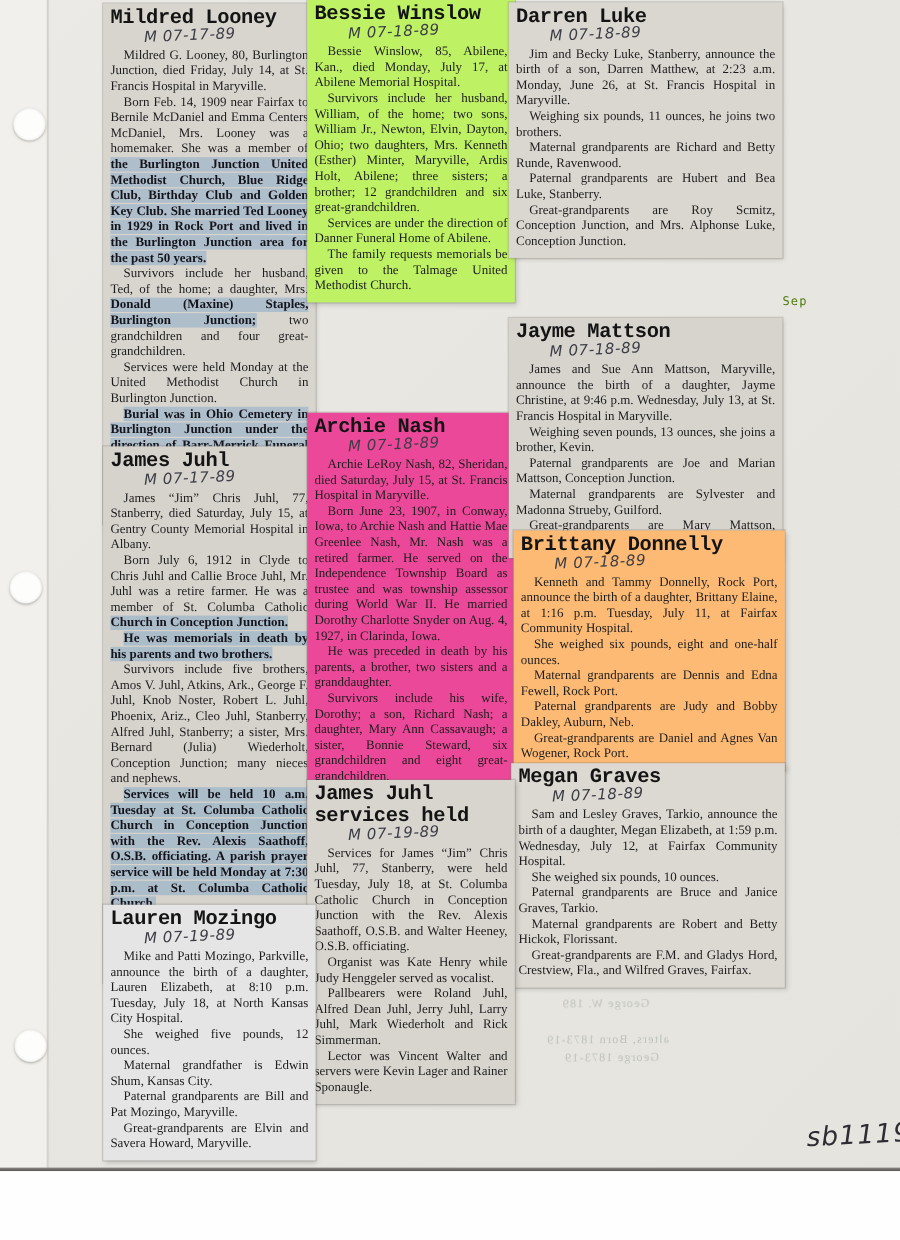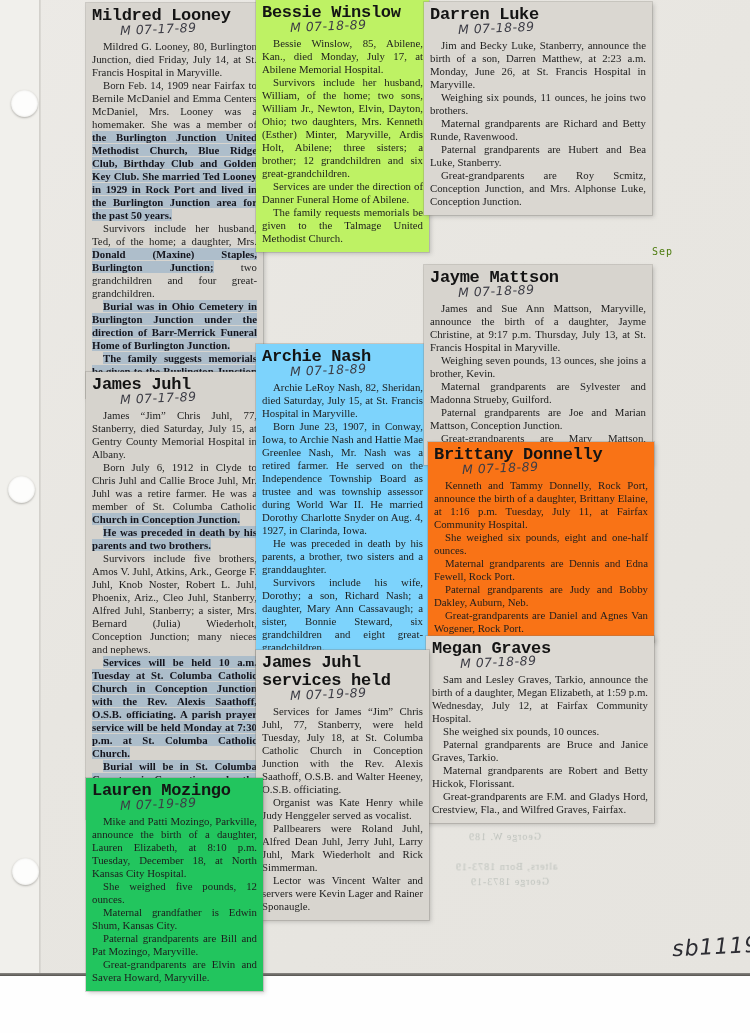--- a/index.html
+++ b/index.html
@@ -44,27 +44,27 @@
   .col-3{left:424px;width:228px;}
 
   .clipping{
     position:absolute;left:0;width:100%;box-sizing:border-box;
     background:#d8d5cf;
     padding:4px 6px 7px 6px;
     box-shadow:0 0 0 1px rgba(125,122,116,0.28), 1.5px 2px 4px rgba(95,92,88,0.28);
   }
   .clip-looney{top:3px;}
   .clip-juhl{top:372px;background:#d6d3cd;}
-  .clip-mozingo{top:778px;background:#22c55e;z-index:3;}
+  .clip-mozingo{top:754px;background:#e5e5e5;z-index:3;}
   .clip-winslow{top:0px;background:#bef264;}
-  .clip-nash{top:344px;background:#7dd3fc;}
+  .clip-nash{top:344px;background:#ec4899;}
   .clip-juhl_services{top:650px;background:#d8d5cf;z-index:2;}
   .clip-luke{top:2px;background:#dad7d1;}
   .clip-mattson{top:218px;background:#d7d4ce;margin-top:47px;}
-  .clip-donnelly{top:442px;background:#f97316;margin-left:4px;width:calc(100% - 2px);}
+  .clip-donnelly{top:442px;background:#fdba74;margin-left:4px;width:calc(100% - 2px);}
   .clip-graves{top:636px;background:#dcd9d3;margin-left:2px;}
 
   h2.headline{
     margin:0;padding:0;
     font-family:Liberation Mono, monospace;font-weight:bold;
     font-size:17px;line-height:18px;letter-spacing:-0.3px;color:#141414;
   }
   .handwritten{
     font-family:"DejaVu Sans",sans-serif;font-style:italic;
     color:#3d3d46;
@@ -115,37 +115,38 @@
 <div class="hole hole-mid"></div>
 <div class="hole hole-bot"></div>
 
 <div class="col col-1">
     <article class="clipping clip-looney">
       <h2 class="headline">Mildred Looney</h2>
       <div class="handwritten date">M 07-17-89</div>
       <p class="body">Mildred G. Looney, 80, Burlington Junction, died Friday, July 14, at St. Francis Hospital in Maryville.</p>
       <p class="body"><span>Born Feb. 14, 1909 near Fairfax to Bernile McDaniel and Emma Centers McDaniel, Mrs. Looney was a homemaker. She was a member of </span><span class="hl">the Burlington Junction United Methodist Church, Blue Ridge Club, Birthday Club and Golden Key Club. She married Ted Looney in 1929 in Rock Port and lived in the Burlington Junction area for the past 50 years.</span></p>
       <p class="body"><span>Survivors include her husband, Ted, of the home; a daughter, Mrs. </span><span class="hl">Donald (Maxine) Staples, Burlington Junction;</span><span> two grandchildren and four great-grandchildren.</span></p>
+      <p class="body">Services were held Monday at the United Methodist Church in Burlington Junction.</p>
       <p class="body"><span class="hl">Burial was in Ohio Cemetery in Burlington Junction under the direction of Barr-Merrick Funeral Home of Burlington Junction.</span></p>
       <p class="body"><span class="hl">The family suggests memorials be given to the Burlington Junction United Methodist Church.</span></p>
     </article>
     <article class="clipping clip-juhl">
       <h2 class="headline">James Juhl</h2>
       <div class="handwritten date">M 07-17-89</div>
       <p class="body">James “Jim” Chris Juhl, 77, Stanberry, died Saturday, July 15, at Gentry County Memorial Hospital in Albany.</p>
       <p class="body"><span>Born July 6, 1912 in Clyde to Chris Juhl and Callie Broce Juhl, Mr. Juhl was a retire farmer. He was a member of St. Columba Catholic </span><span class="hl">Church in Conception Junction.</span></p>
-      <p class="body"><span class="hl">He was preceded in death by his parents and two brothers.</span></p>
+      <p class="body"><span class="hl">He was memorials in death by his parents and two brothers.</span></p>
       <p class="body">Survivors include five brothers, Amos V. Juhl, Atkins, Ark., George F. Juhl, Knob Noster, Robert L. Juhl, Phoenix, Ariz., Cleo Juhl, Stanberry, Alfred Juhl, Stanberry; a sister, Mrs. Bernard (Julia) Wiederholt, Conception Junction; many nieces and nephews.</p>
       <p class="body"><span class="hl">Services will be held 10 a.m. Tuesday at St. Columba Catholic Church in Conception Junction with the Rev. Alexis Saathoff, O.S.B. officiating. A parish prayer service will be held Monday at 7:30 p.m. at St. Columba Catholic Church.</span></p>
       <p class="body"><span class="hl">Burial will be in St. Columba Cemetery in Conception under the direction of Johnson Funeral Homes, Stanberry.</span></p>
     </article>
     <article class="clipping clip-mozingo">
       <h2 class="headline">Lauren Mozingo</h2>
       <div class="handwritten date">M 07-19-89</div>
-      <p class="body">Mike and Patti Mozingo, Parkville, announce the birth of a daughter, Lauren Elizabeth, at 8:10 p.m. Tuesday, December 18, at North Kansas City Hospital.</p>
+      <p class="body">Mike and Patti Mozingo, Parkville, announce the birth of a daughter, Lauren Elizabeth, at 8:10 p.m. Tuesday, July 18, at North Kansas City Hospital.</p>
       <p class="body">She weighed five pounds, 12 ounces.</p>
       <p class="body">Maternal grandfather is Edwin Shum, Kansas City.</p>
       <p class="body">Paternal grandparents are Bill and Pat Mozingo, Maryville.</p>
       <p class="body">Great-grandparents are Elvin and Savera Howard, Maryville.</p>
     </article>
   </div>
 <div class="col col-2">
     <article class="clipping clip-winslow">
       <h2 class="headline">Bessie Winslow</h2>
       <div class="handwritten date">M 07-18-89</div>
@@ -179,24 +180,24 @@
       <div class="handwritten date">M 07-18-89</div>
       <p class="body">Jim and Becky Luke, Stanberry, announce the birth of a son, Darren Matthew, at 2:23 a.m. Monday, June 26, at St. Francis Hospital in Maryville.</p>
       <p class="body">Weighing six pounds, 11 ounces, he joins two brothers.</p>
       <p class="body">Maternal grandparents are Richard and Betty Runde, Ravenwood.</p>
       <p class="body">Paternal grandparents are Hubert and Bea Luke, Stanberry.</p>
       <p class="body">Great-grandparents are Roy Scmitz, Conception Junction, and Mrs. Alphonse Luke, Conception Junction.</p>
     </article>
     <article class="clipping clip-mattson">
       <h2 class="headline">Jayme Mattson</h2>
       <div class="handwritten date">M 07-18-89</div>
-      <p class="body">James and Sue Ann Mattson, Maryville, announce the birth of a daughter, Jayme Christine, at 9:17 p.m. Thursday, July 13, at St. Francis Hospital in Maryville.</p>
+      <p class="body">James and Sue Ann Mattson, Maryville, announce the birth of a daughter, Jayme Christine, at 9:46 p.m. Wednesday, July 13, at St. Francis Hospital in Maryville.</p>
       <p class="body">Weighing seven pounds, 13 ounces, she joins a brother, Kevin.</p>
+      <p class="body">Paternal grandparents are Joe and Marian Mattson, Conception Junction.</p>
       <p class="body">Maternal grandparents are Sylvester and Madonna Strueby, Guilford.</p>
-      <p class="body">Paternal grandparents are Joe and Marian Mattson, Conception Junction.</p>
       <p class="body">Great-grandparents are Mary Mattson, Maryville and Josephine Jensen, Stanberry.</p>
     </article>
     <article class="clipping clip-donnelly">
       <h2 class="headline">Brittany Donnelly</h2>
       <div class="handwritten date">M 07-18-89</div>
       <p class="body">Kenneth and Tammy Donnelly, Rock Port, announce the birth of a daughter, Brittany Elaine, at 1:16 p.m. Tuesday, July 11, at Fairfax Community Hospital.</p>
       <p class="body">She weighed six pounds, eight and one-half ounces.</p>
       <p class="body">Maternal grandparents are Dennis and Edna Fewell, Rock Port.</p>
       <p class="body">Paternal grandparents are Judy and Bobby Dakley, Auburn, Neb.</p>
       <p class="body">Great-grandparents are Daniel and Agnes Van Wogener, Rock Port.</p>

